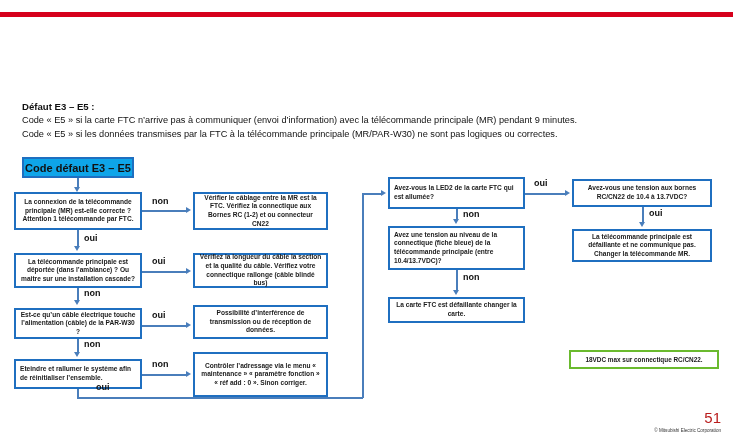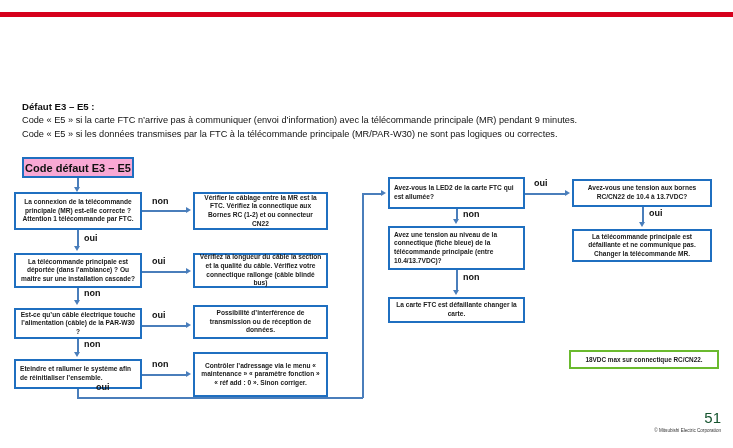--- a/index.html
+++ b/index.html
@@ -29,38 +29,38 @@
   .intro{position:absolute;left:22px;top:55px;width:700px;margin-top:46px;}
   .intro .ttl{font-weight:bold;font-size:9.6px;margin-bottom:3px;}
   .intro p{margin:0 0 2.2px 0;font-size:9.2px;line-height:11.6px;}
 
   
   .box{position:absolute;border:2px solid #1f6fc0;background:#fff;
     box-sizing:border-box;font-size:6.6px;line-height:8.6px;color:#1a1a1a;
     display:flex;align-items:center;justify-content:center;text-align:center;
     padding:2px 4px;font-weight:bold;}
   .box.left{text-align:left;justify-content:flex-start;}
-  .titlebox{position:absolute;border:2px solid #1f6fc0;background:#f9a8d4;
+  .titlebox{position:absolute;border:2px solid #1f6fc0;background:#0ea5e9;
     box-sizing:border-box;display:flex;align-items:center;justify-content:center;
     font-size:11px;font-weight:bold;color:#111;}
   .note{position:absolute;border:2px solid #6aba2e;background:#fff;box-sizing:border-box;
     display:flex;align-items:center;justify-content:center;font-size:6.4px;
     font-weight:bold;color:#1a1a1a;text-align:center;padding:2px;}
 
   
   .ln{position:absolute;background:#4a7ebb;}
   .lbl{position:absolute;font-size:9px;font-weight:bold;color:#111;}
   .arw{position:absolute;width:0;height:0;}
   .arw.down{border-left:3.5px solid transparent;border-right:3.5px solid transparent;
     border-top:5px solid #4a7ebb;}
   .arw.right{border-top:3.5px solid transparent;border-bottom:3.5px solid transparent;
     border-left:5px solid #4a7ebb;}
 
   
-  .pgnum{position:absolute;right:12px;top:409px;font-size:15px;color:#14532d;}
+  .pgnum{position:absolute;right:12px;top:409px;font-size:15px;color:#b91c1c;}
   .copy{position:absolute;right:12px;top:428px;font-size:4.6px;color:#333;}
 </style>
 </head>
 <body>
 
 <div class="slide">
 
   <div class="topbar"></div>
 
 

